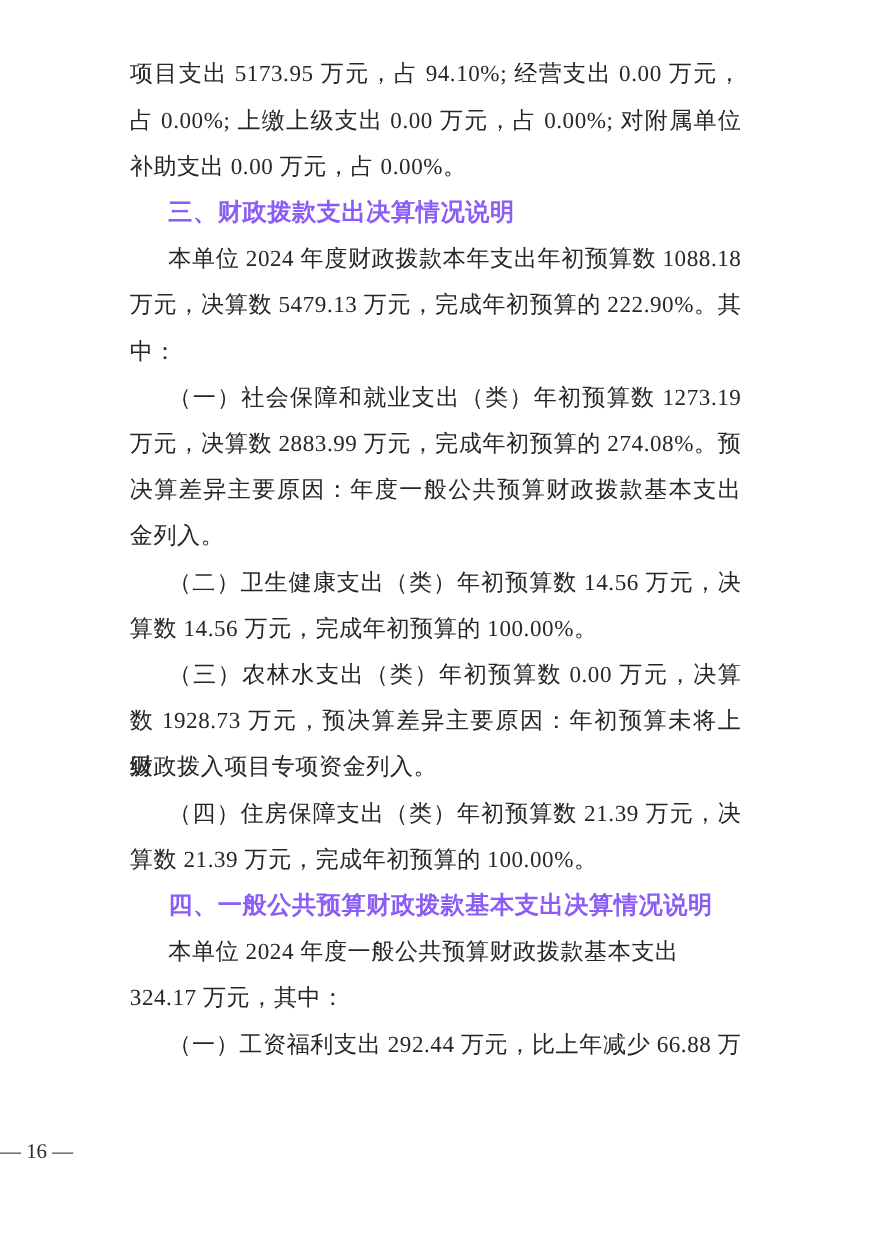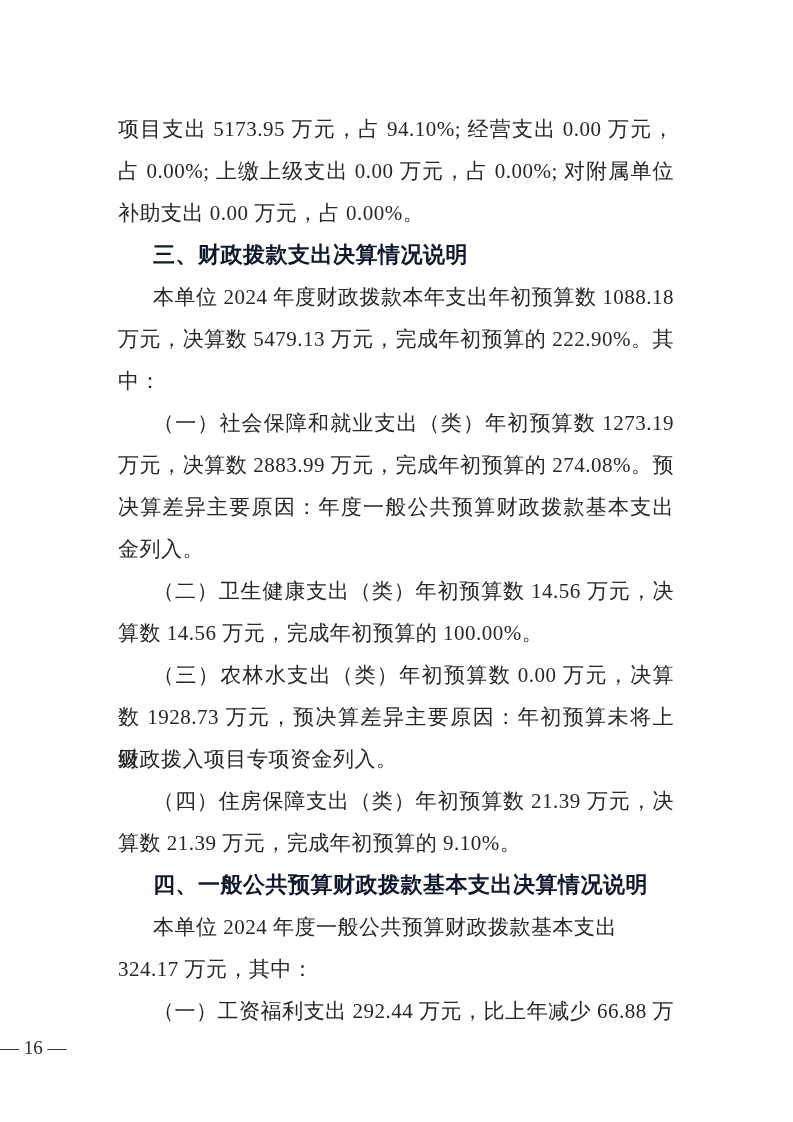--- a/index.html
+++ b/index.html
@@ -6,21 +6,21 @@
     margin: 0;
     padding: 0;
     background: #ffffff;
   }
   .page {
     position: relative;
     width: 793px;
     height: 1122px;
     background: #ffffff;
     box-sizing: border-box;
-    padding: 108px 119px 0 118px;
+    padding: 46px 119px 0 118px;
     font-family: "Liberation Serif", "DejaVu Serif", serif;
     color: #262626;
     overflow: hidden;
   }
   .line {
     height: 42px;
     line-height: 42px;
     font-size: 21px;
     letter-spacing: 0.5px;
     white-space: nowrap;
@@ -32,21 +32,21 @@
     text-align-last: justify;
     text-justify: inter-character;
   }
   .line.indent {
     padding-left: 35px;
   }
   .line.heading {
     font-family: "Liberation Sans", "DejaVu Sans", sans-serif;
     font-weight: 700;
     font-size: 22px;
-    color: #0f172a;
+    color: #8b5cf6;
   }
   .footer {
     position: absolute;
     top: 1036px;
     left: 0;
     width: 100%;
     text-align: left;
     font-size: 19px;
     line-height: 24px;
     color: #2a2a2a;
@@ -67,20 +67,20 @@
   <div class="line justify indent">（一）社会保障和就业支出（类）年初预算数 1273.19</div>
   <div class="line justify">万元，决算数 2883.99 万元，完成年初预算的 274.08%。预</div>
   <div class="line justify">决算差异主要原因：年度一般公共预算财政拨款基本支出</div>
   <div class="line">金列入。</div>
   <div class="line justify indent">（二）卫生健康支出（类）年初预算数 14.56 万元，决</div>
   <div class="line">算数 14.56 万元，完成年初预算的 100.00%。</div>
   <div class="line justify indent">（三）农林水支出（类）年初预算数 0.00 万元，决算</div>
   <div class="line justify">数 1928.73 万元，预决算差异主要原因：年初预算未将上级</div>
   <div class="line">财政拨入项目专项资金列入。</div>
   <div class="line justify indent">（四）住房保障支出（类）年初预算数 21.39 万元，决</div>
-  <div class="line">算数 21.39 万元，完成年初预算的 9.10%。</div>
+  <div class="line">算数 21.39 万元，完成年初预算的 100.00%。</div>
   <div class="line heading indent">四、一般公共预算财政拨款基本支出决算情况说明</div>
   <div class="line indent">本单位 2024 年度一般公共预算财政拨款基本支出</div>
   <div class="line">324.17 万元，其中：</div>
   <div class="line justify indent">（一）工资福利支出 292.44 万元，比上年减少 66.88 万</div>
 
   <div class="footer">— 16 —</div>
 </div>
 
 </body></html>

